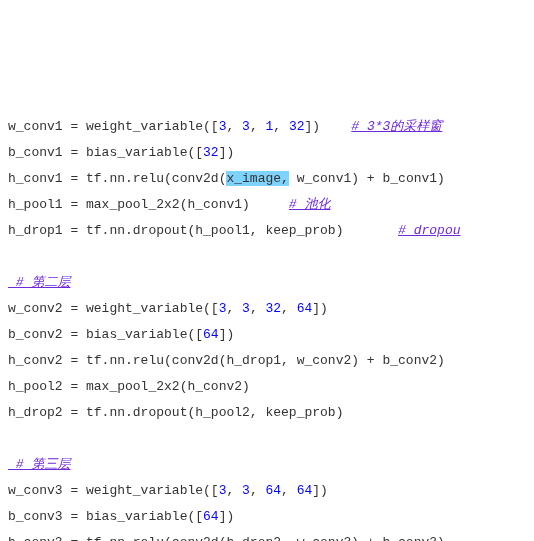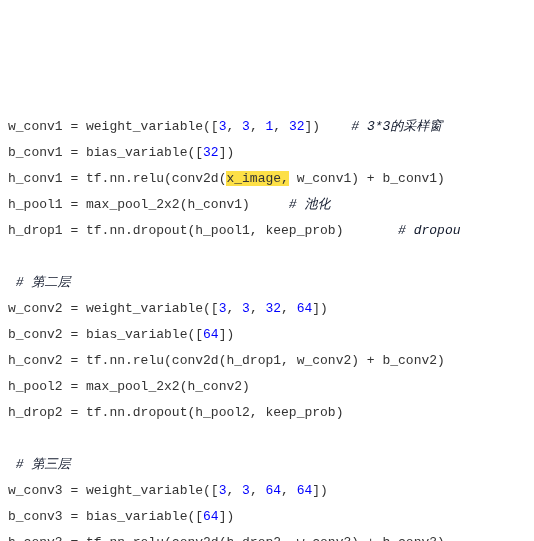--- a/index.html
+++ b/index.html
@@ -10,22 +10,22 @@
     font-size: 13px;
     line-height: 26px;
     color: #333333;
     white-space: pre;
     overflow: hidden;
     width: 534px;
     height: 541px;
     box-sizing: border-box;
   }
   .num { color: #0000ff; }
-  .cmt { color: #0f172a; font-style: italic; }
-  .sel { background: #fde047; }
+  .cmt { color: #6d28d9; font-style: italic; text-decoration: underline; }
+  .sel { background: #7dd3fc; }
   .sq  { text-decoration-style: wavy; text-decoration-color: #00a000; text-underline-offset: 2px; }
 </style>
 </head>
 <body>
 
 
 
 <div id="code"><div><span class="sq">w_conv1</span><span> = weight_variable([</span><span class="num">3</span><span>, </span><span class="num">3</span><span>, </span><span class="num">1</span><span>, </span><span class="num">32</span><span>])    </span><span class="cmt"># 3*3的采样窗</span></div><div><span class="sq">b_conv1</span><span> = bias_variable([</span><span class="num">32</span><span>])</span></div><div><span class="sq">h_conv1</span><span> = tf.nn.relu(conv2d(</span><span class="sel">x_image</span><span class="sel">,</span><span> w_conv1) + b_conv1)</span></div><div><span class="sq">h_pool1</span><span> = max_pool_2x2(h_conv1)     </span><span class="cmt"># 池化</span></div><div><span class="sq">h_drop1</span><span> = tf.nn.dropout(h_pool1, keep_prob)       </span><span class="cmt"># dropou</span></div><div><span> </span></div><div><span class="cmt"> # 第二层</span></div><div><span class="sq">w_conv2</span><span> = weight_variable([</span><span class="num">3</span><span>, </span><span class="num">3</span><span>, </span><span class="num">32</span><span>, </span><span class="num">64</span><span>])</span></div><div><span class="sq">b_conv2</span><span> = bias_variable([</span><span class="num">64</span><span>])</span></div><div><span class="sq">h_conv2</span><span> = tf.nn.relu(conv2d(h_drop1, w_conv2) + b_conv2)</span></div><div><span class="sq">h_pool2</span><span> = max_pool_2x2(h_conv2)</span></div><div><span class="sq">h_drop2</span><span> = tf.nn.dropout(h_pool2, keep_prob)</span></div><div><span> </span></div><div><span class="cmt"> # 第三层</span></div><div><span class="sq">w_conv3</span><span> = weight_variable([</span><span class="num">3</span><span>, </span><span class="num">3</span><span>, </span><span class="num">64</span><span>, </span><span class="num">64</span><span>])</span></div><div><span class="sq">b_conv3</span><span> = bias_variable([</span><span class="num">64</span><span>])</span></div><div><span class="sq">h_conv3</span><span> = tf.nn.relu(conv2d(h_drop2, w_conv3) + b_conv3)</span></div></div>
 
 

